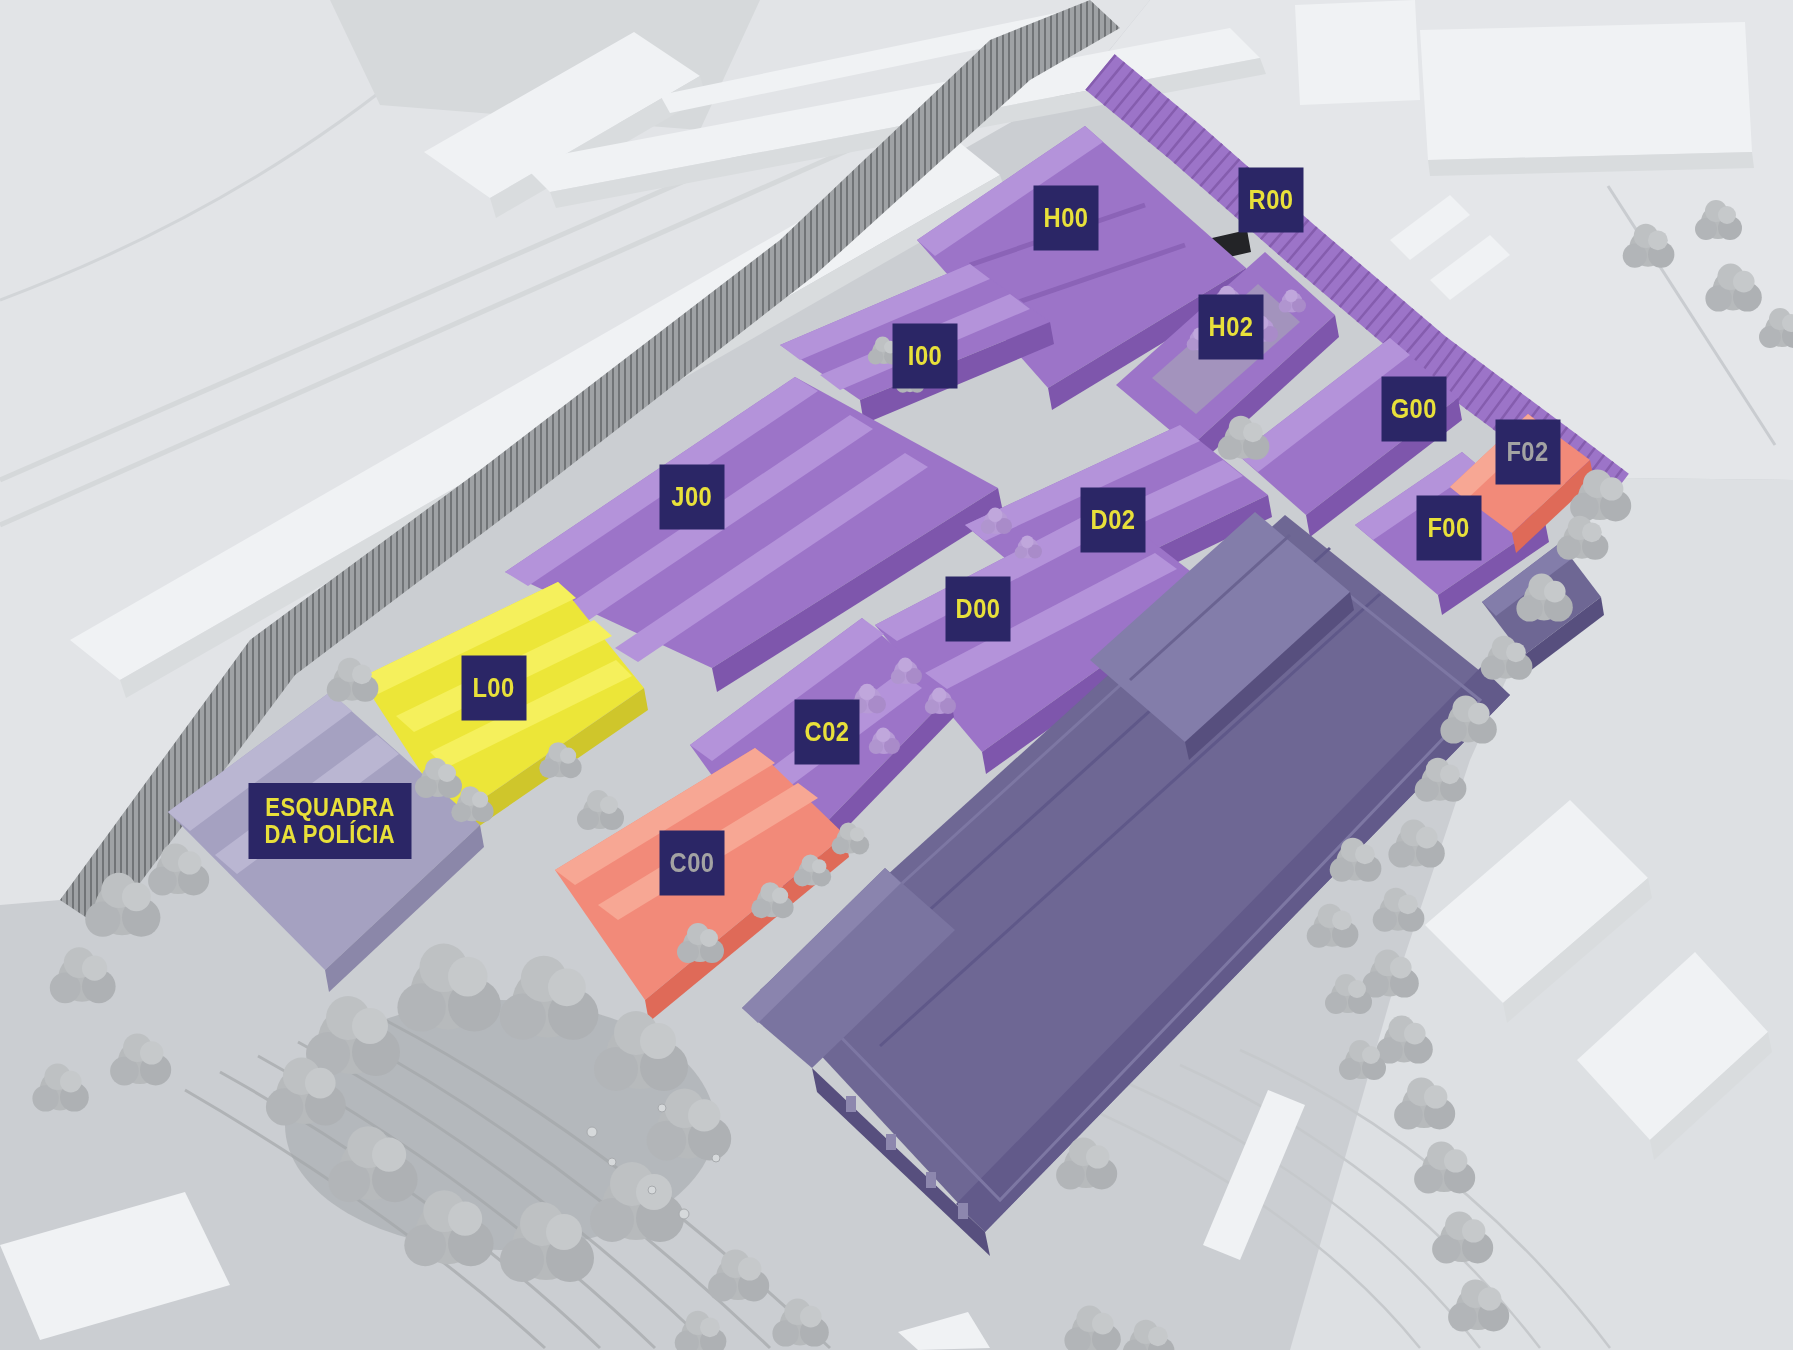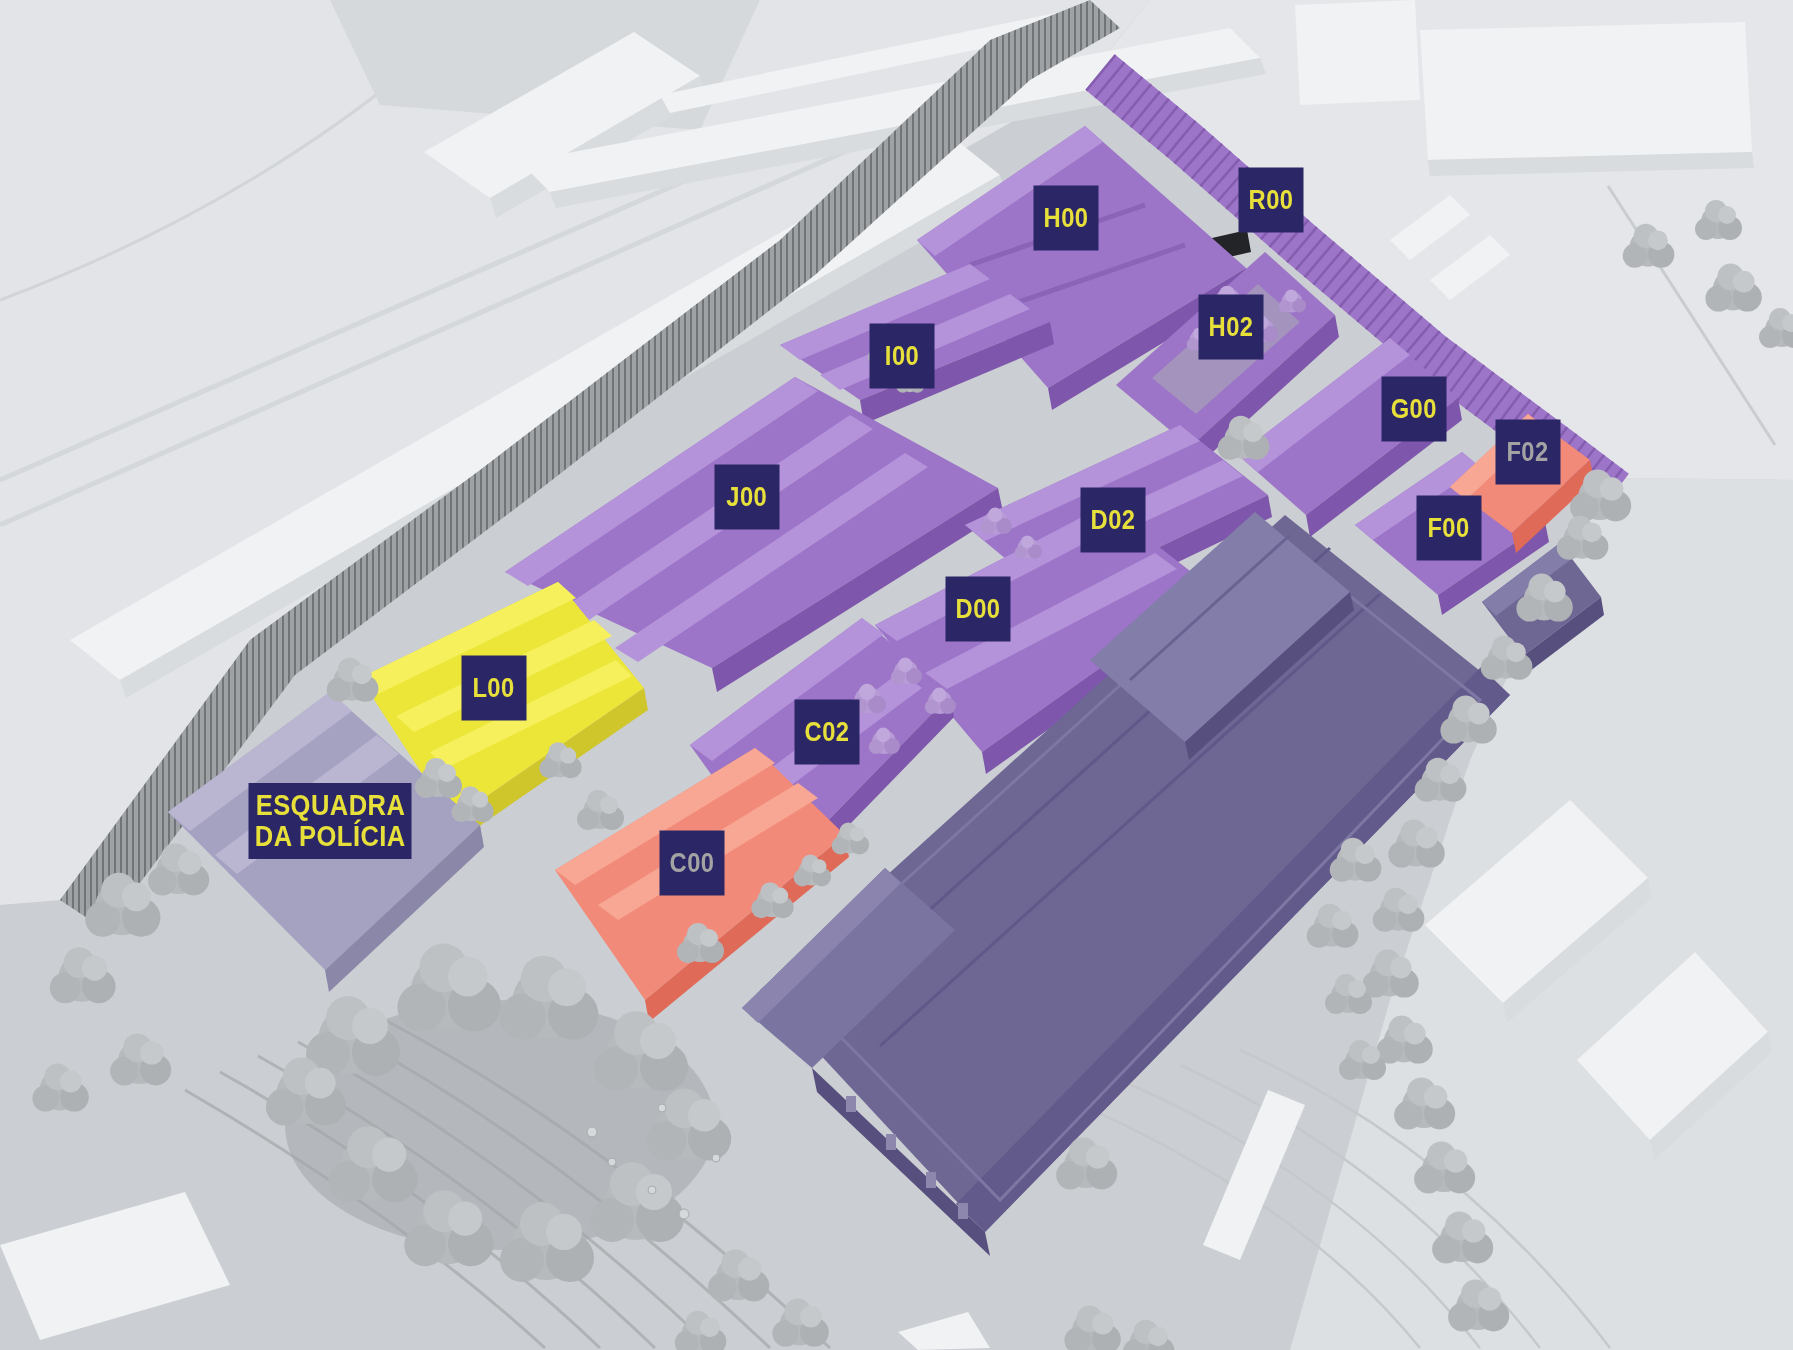--- a/index.html
+++ b/index.html
@@ -4,21 +4,21 @@
 <style>
   html,body{margin:0;padding:0}
   body{width:1793px;height:1350px;overflow:hidden;background:#cdd0d3;font-family:"Liberation Sans",sans-serif}
   .stage{position:relative;width:1793px;height:1350px;overflow:hidden}
   .stage > svg{position:absolute;left:0;top:0}
   .chip{position:absolute;transform:translate(-50%,-50%);background:#2b2666;color:#e8e03a;
         width:65px;height:65px;display:flex;flex-direction:column;align-items:center;justify-content:center;
         font-weight:bold;font-size:27px;text-align:center;user-select:none}
   .chip span{display:inline-block;transform:scaleX(.88);letter-spacing:.5px;line-height:1.07;white-space:nowrap}
   .chip.salmon{color:#a3a3a3}
-  .chip.wide{width:163px;height:76px;font-size:29px}
+  .chip.wide{width:163px;height:76px;font-size:25px}
   
   .pl{fill:#b493da}.pw{fill:#7e56ac}          
   .yl{fill:#f5f05c}.yw{fill:#cfc62b}          
   .sl{fill:#f7a794}.sw{fill:#df6a58}          
   .el{fill:#837daa}.ew{fill:#574f7e}.ed{fill:#625a8a}.ea{fill:#7a74a0}.eal{fill:#8a84ae} 
   .ql{fill:#bab6d2}.qw{fill:#8b87a9}          
   .white{fill:#f0f2f4}.wside{fill:#d9dcde}.gbox{fill:#d6d9db}
   .win{fill:#8d87ae}
 </style>
 </head>
@@ -301,33 +301,33 @@
 
   <div class="chip" style="left:1066px;top:218px">
     <span>H00</span>
     </div>
   <div class="chip" style="left:1271px;top:200px">
     <span>R00</span>
     </div>
   <div class="chip" style="left:1231px;top:327px">
     <span>H02</span>
     </div>
-  <div class="chip" style="left:902px;top:356px">
+  <div class="chip" style="left:925px;top:356px">
     <span>I00</span>
     </div>
   <div class="chip" style="left:1414px;top:409px">
     <span>G00</span>
     </div>
   <div class="chip salmon" style="left:1528px;top:452px">
     <span>F02</span>
     </div>
   <div class="chip" style="left:1449px;top:528px">
     <span>F00</span>
     </div>
-  <div class="chip" style="left:747px;top:497px">
+  <div class="chip" style="left:692px;top:497px">
     <span>J00</span>
     </div>
   <div class="chip" style="left:1113px;top:520px">
     <span>D02</span>
     </div>
   <div class="chip" style="left:978px;top:609px">
     <span>D00</span>
     </div>
   <div class="chip" style="left:494px;top:688px">
     <span>L00</span>

